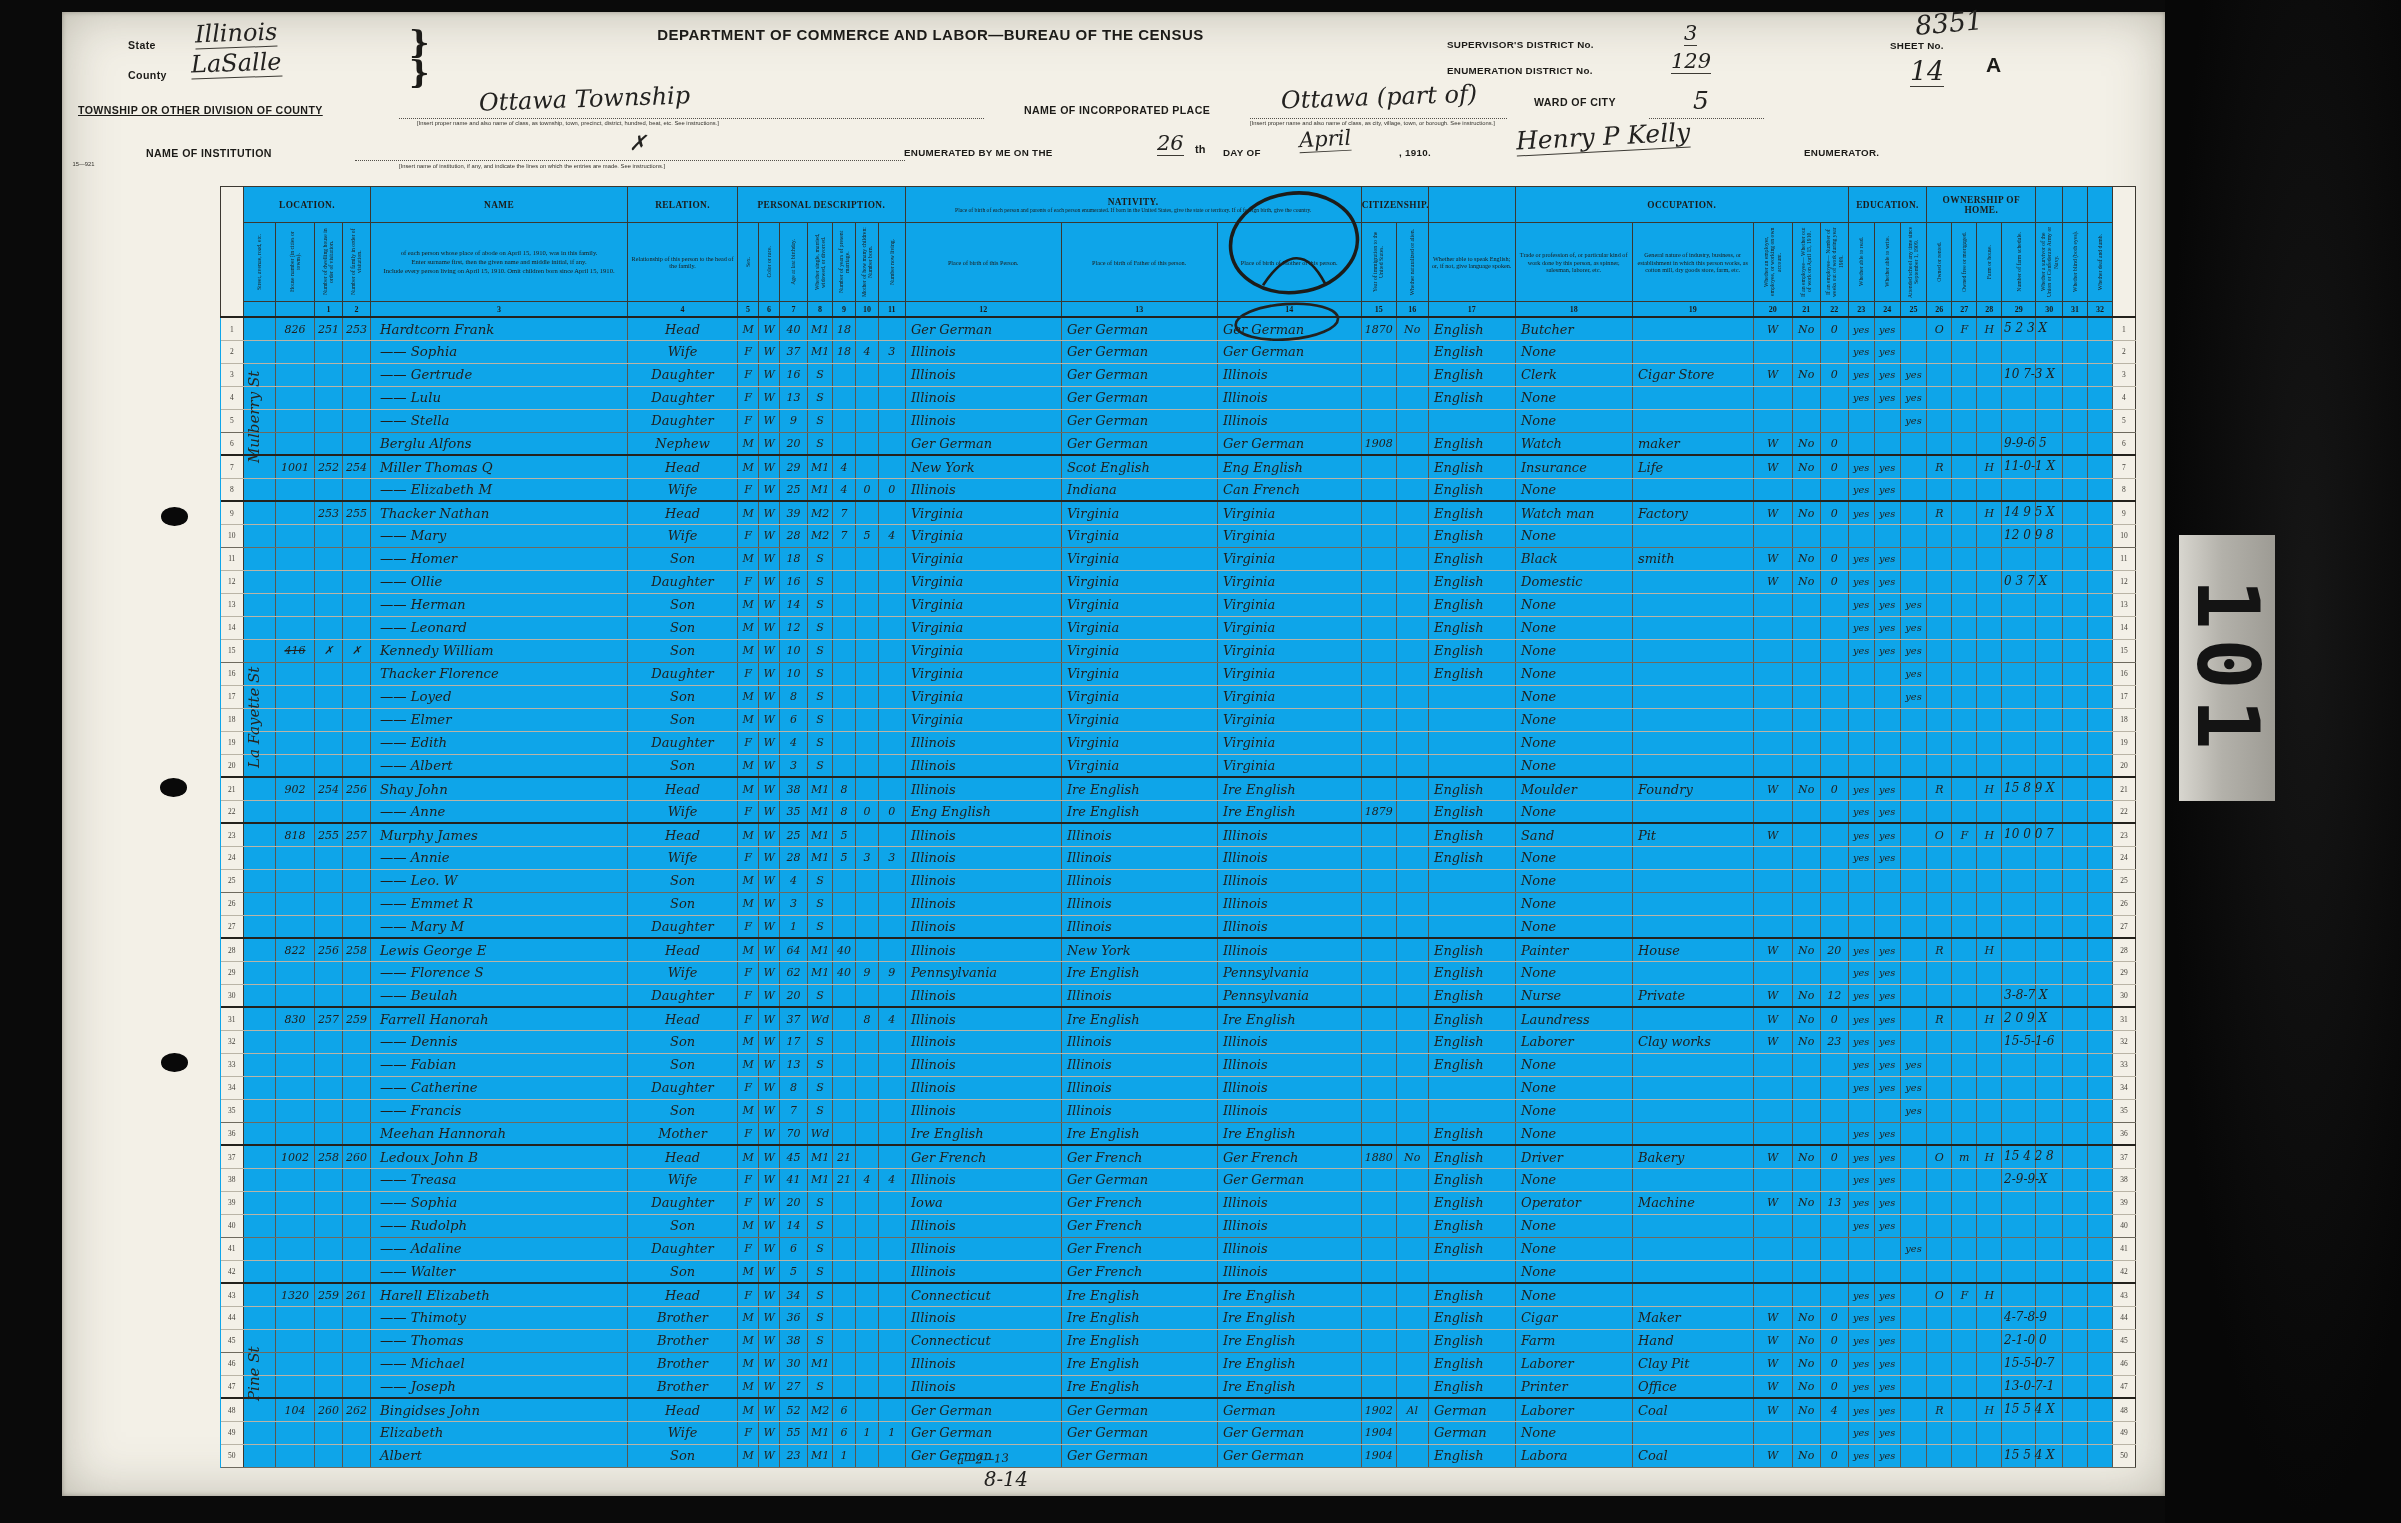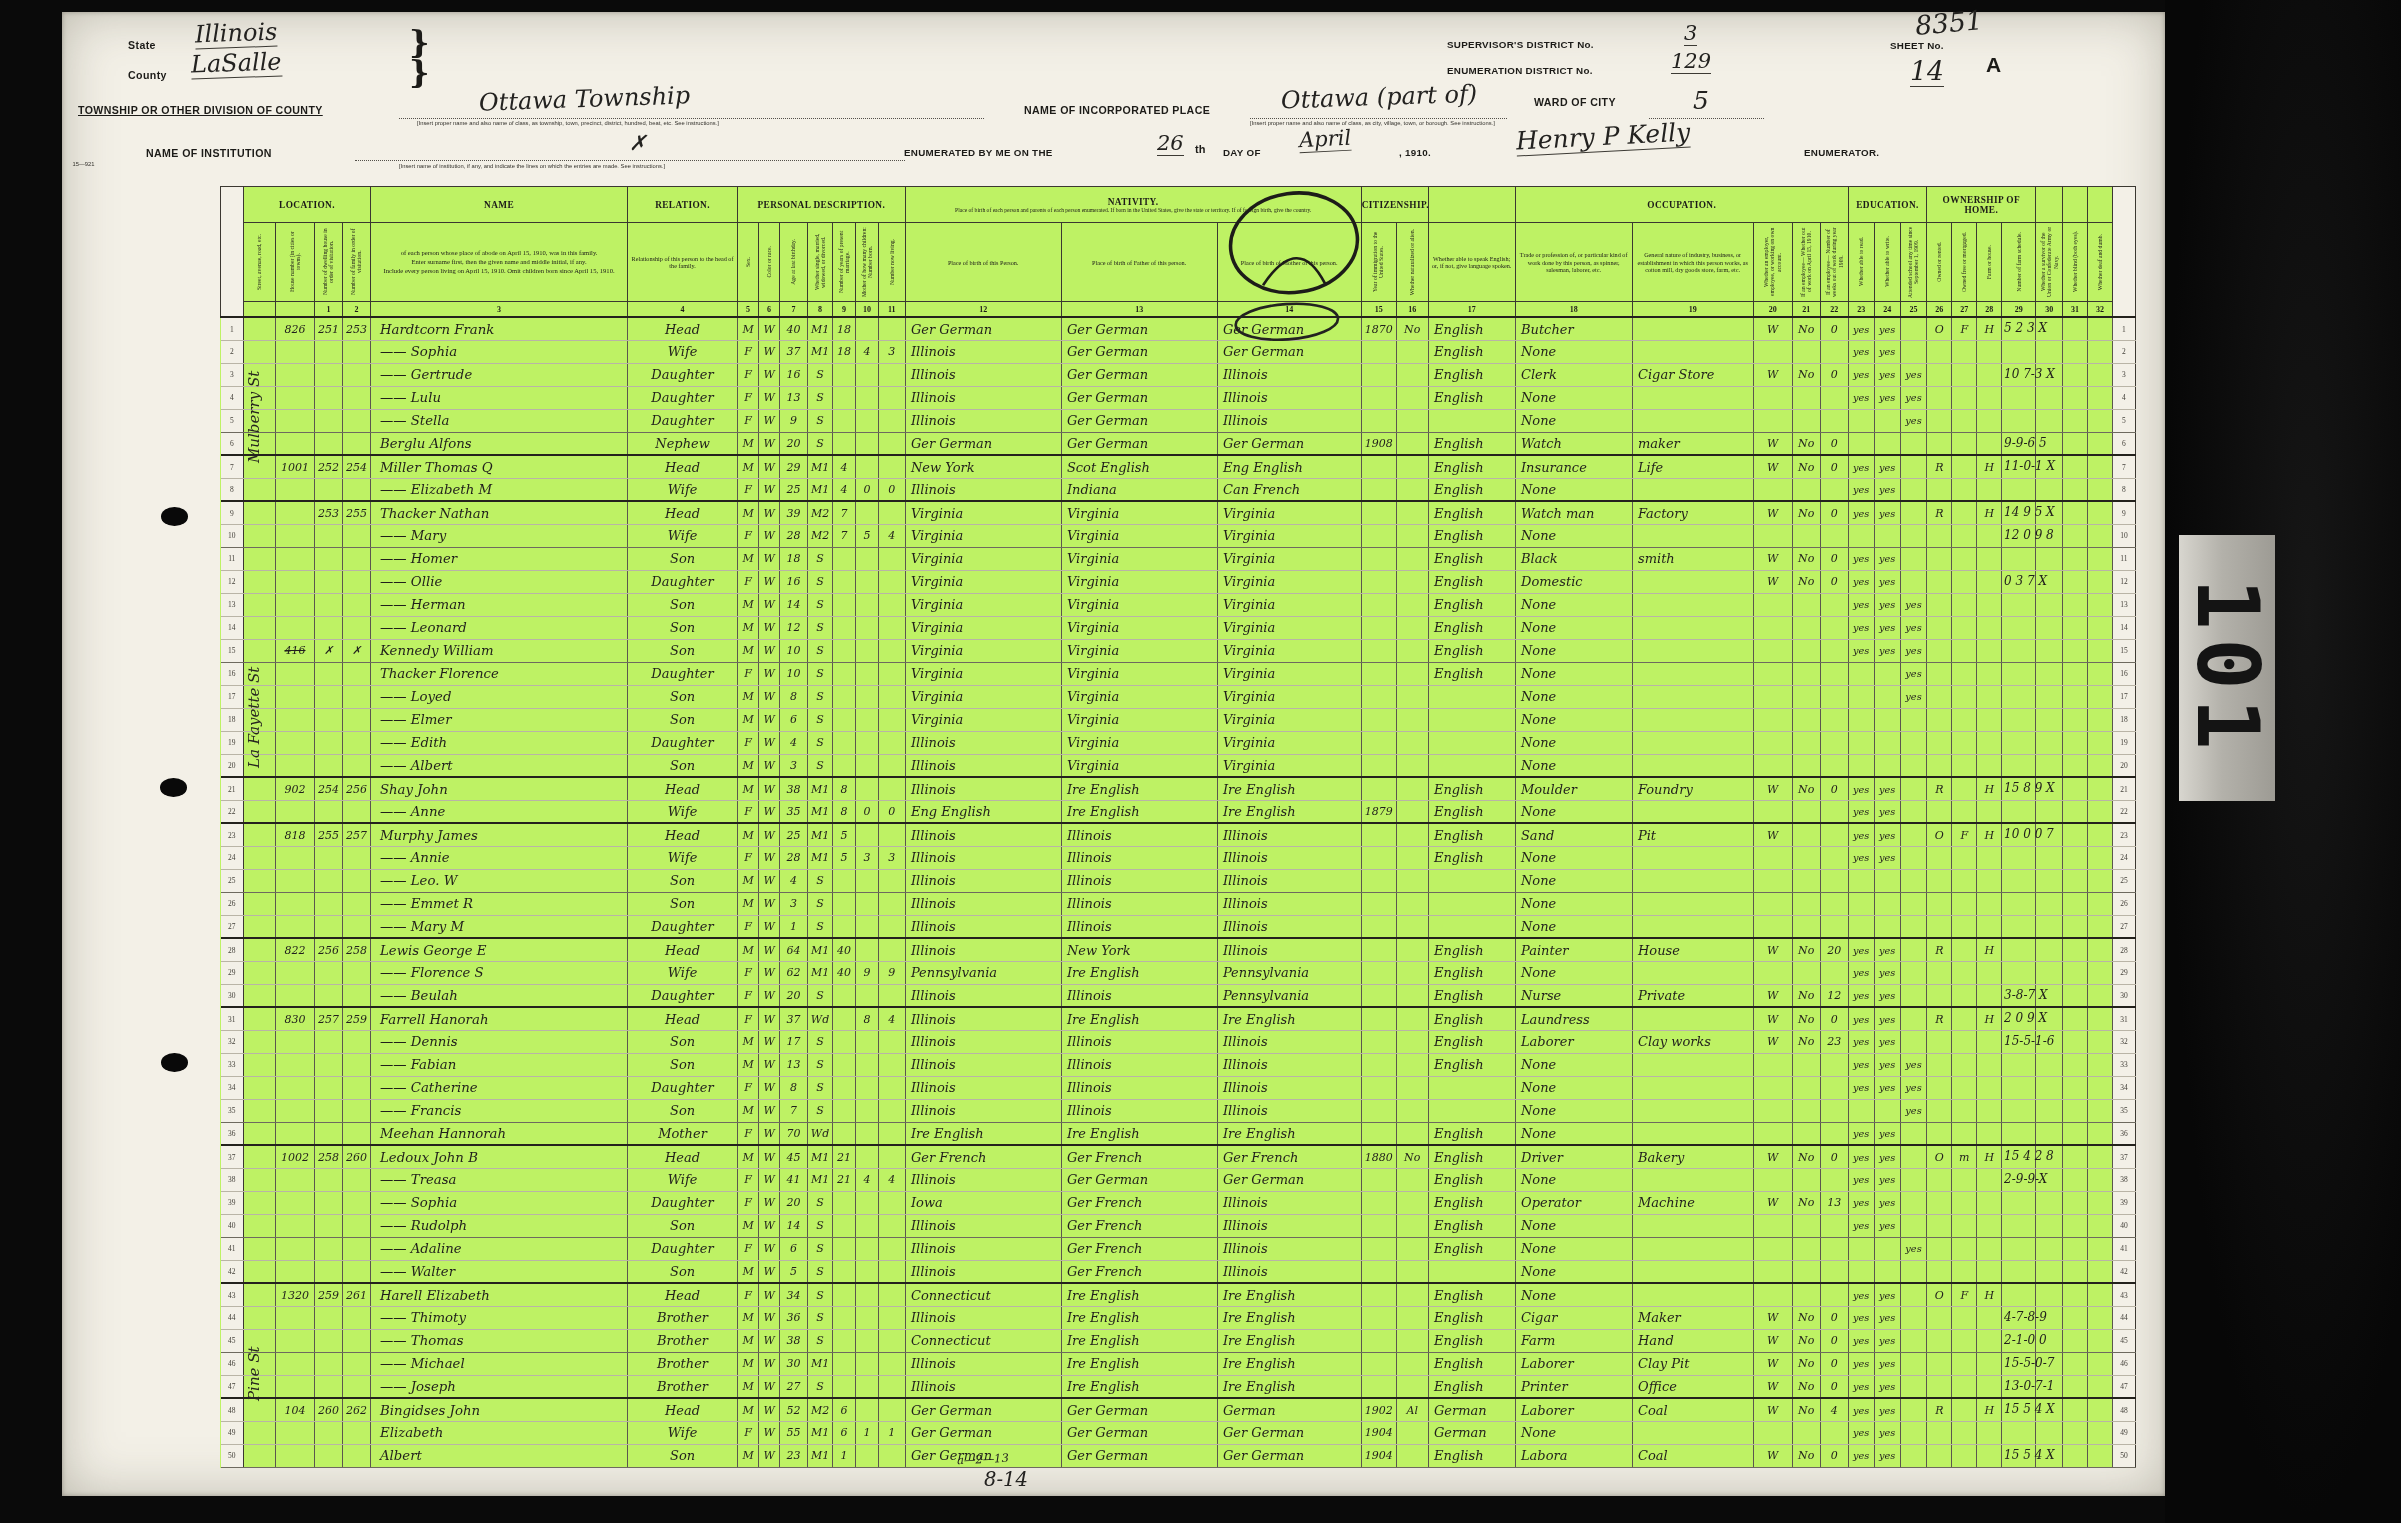--- a/index.html
+++ b/index.html
@@ -30,21 +30,21 @@
   .title{font-weight:bold;font-size:27.5px;letter-spacing:0.4px;}
   .hw{font-family:"DejaVu Serif",serif;font-style:italic;color:#232220;}
   .hw-lg{font-size:24px;}
   .hw-md{font-size:21px;}
   .uline{border-bottom:1.2px solid #3c3a34;}
   .dotline{position:absolute;border-bottom:1.3px dotted #53504a;height:0.9px;}
   .brace{font-family:"DejaVu Serif",serif;font-size:32px;font-weight:bold;}
 
   
   table{border-collapse:collapse;table-layout:fixed;position:absolute;
-        left:158px;top:174px;width:1915px;background:#bef264;}
+        left:158px;top:174px;width:1915px;background:#0ea5e9;}
   th,td{padding:0;margin:0;overflow:hidden;vertical-align:middle;}
   thead th{border:0.9px solid #3b3831;font-family:"Liberation Serif",serif;}
   .grow th{height:35px;font-size:9.3px;font-weight:bold;letter-spacing:0.4px;}
   .grow th .gnote{font-weight:normal;font-size:5.6px;line-height:1.15;letter-spacing:0;
         padding:0 5.3px;white-space:normal;}
   .drow th{height:78px;font-weight:normal;font-size:6.2px;line-height:1.2;
         vertical-align:middle;}
   .drow th div.hd{white-space:normal;padding:0.9px 2.7px;}
   .drow th .nd{white-space:pre-line;font-size:6.6px;padding:1.8px 5.3px;line-height:1.35;}
   .nrow th{height:14px;font-size:8px;font-weight:bold;}
@@ -93,20 +93,21 @@
   <div class="hole" style="left:98px;top:766px;"></div>
   <div class="hole" style="left:99px;top:1041px;"></div>
 
   <div class="p lab" style="left:66px;top:26.6px;">State</div>
   <div class="p hw hw-lg uline" style="left:133px;top:7px;transform:rotate(-2deg);">Illinois</div>
   <div class="p brace" style="left:347px;top:10.6px;">}</div>
   <div class="p lab" style="left:66px;top:57px;">County</div>
   <div class="p hw hw-lg uline" style="left:129px;top:37px;transform:rotate(-2deg);">LaSalle</div>
   <div class="p brace" style="left:347px;top:41px;">}</div>
 
+  <div class="p dept" style="left:381px;top:14px;width:975px;text-align:center;">DEPARTMENT OF COMMERCE AND LABOR—BUREAU OF THE CENSUS</div>
 
   <div class="p lab-sm" style="left:1385px;top:26.6px;">SUPERVISOR'S DISTRICT No.</div>
   <div class="p hw hw-md uline" style="left:1622px;top:8.9px;">3</div>
   <div class="p lab-sm" style="left:1385px;top:53px;">ENUMERATION DISTRICT No.</div>
   <div class="p hw hw-md uline" style="left:1609px;top:37px;">129</div>
 
   <div class="p lab-sm" style="left:1828px;top:28px;">SHEET No.</div>
   <div class="p hw uline" style="left:1848px;top:43px;font-size:26.6px;">14</div>
   <div class="p" style="left:1924px;top:41px;font-size:21px;font-weight:bold;">A</div>
   <div class="p hw" style="left:1853px;top:-5.3px;font-size:26.6px;transform:rotate(-5deg);">8351</div>

